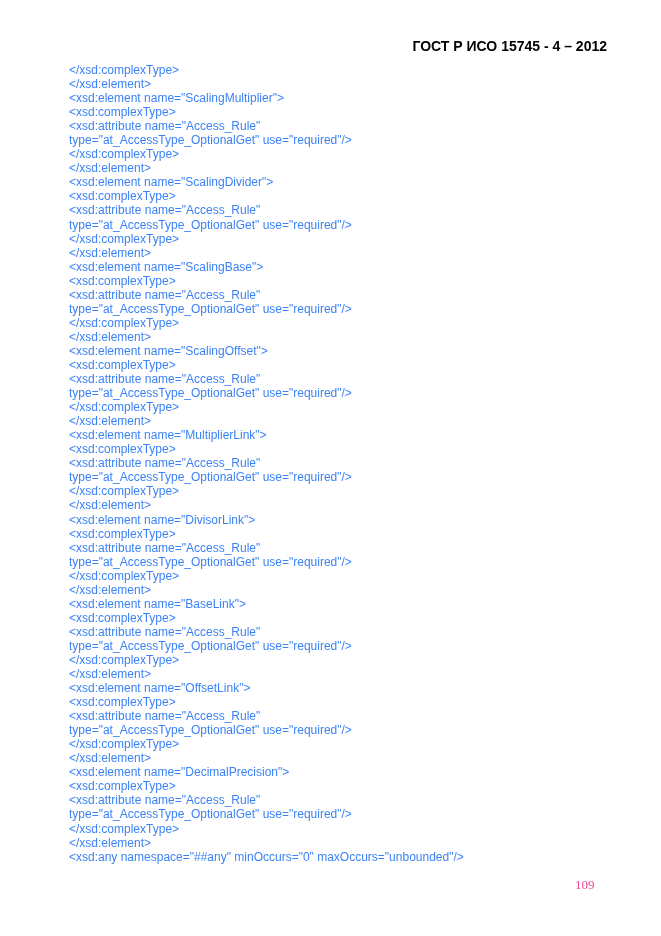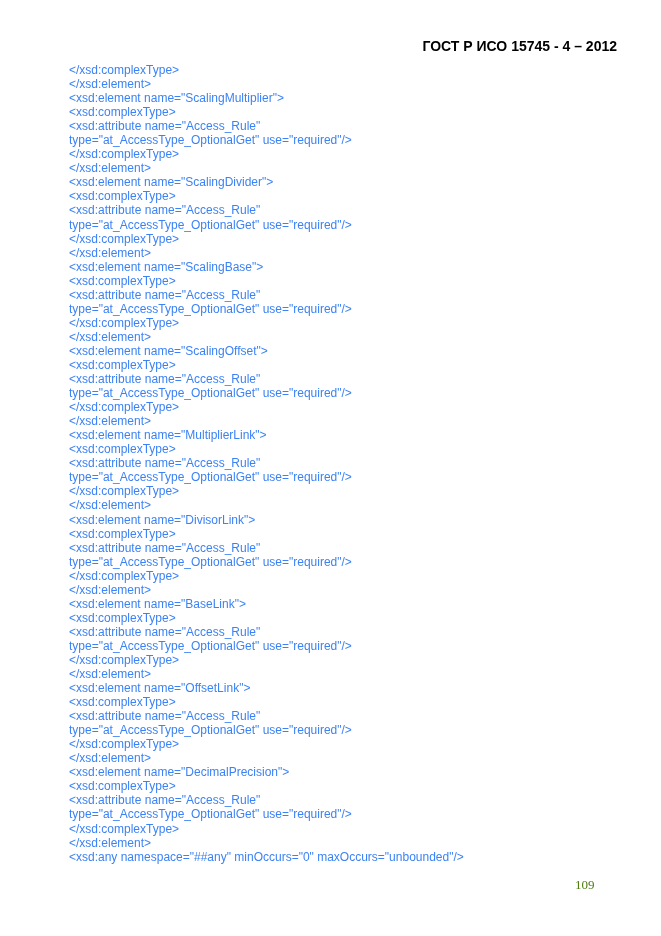--- a/index.html
+++ b/index.html
@@ -1,30 +1,30 @@
 <!DOCTYPE html>
 <html><head>
 <meta charset="utf-8">
 <style>
   html, body { margin: 0; padding: 0; background: #ffffff; }
   body { width: 661px; height: 936px; position: relative; overflow: hidden; }
   .header {
-    position: absolute; top: 38px; right: 44px;
+    position: absolute; top: 38px; right: 54px;
     font-family: "Liberation Sans", sans-serif; font-weight: bold;
     font-size: 14px; color: #000; white-space: nowrap;
   }
   .code {
     position: absolute; top: 63px; left: 69px;
     font-family: "Liberation Sans", sans-serif;
     font-size: 12px; line-height: 14.05px; color: #3b82f6;
   }
   .code-line { white-space: pre; height: 14.05px; }
   .page-number {
     position: absolute; top: 877px; left: 575px;
-    font-family: "Liberation Serif", serif; font-size: 13px; color: #4d7c0f;
+    font-family: "Liberation Serif", serif; font-size: 13px; color: #ec4899;
   }
 </style>
 </head>
 <body>
 
 <div class="header">
   <span>ГОСТ Р ИСО 15745 - 4 – 2012</span>
 </div>
 
 <div class="code" id="code-block">

